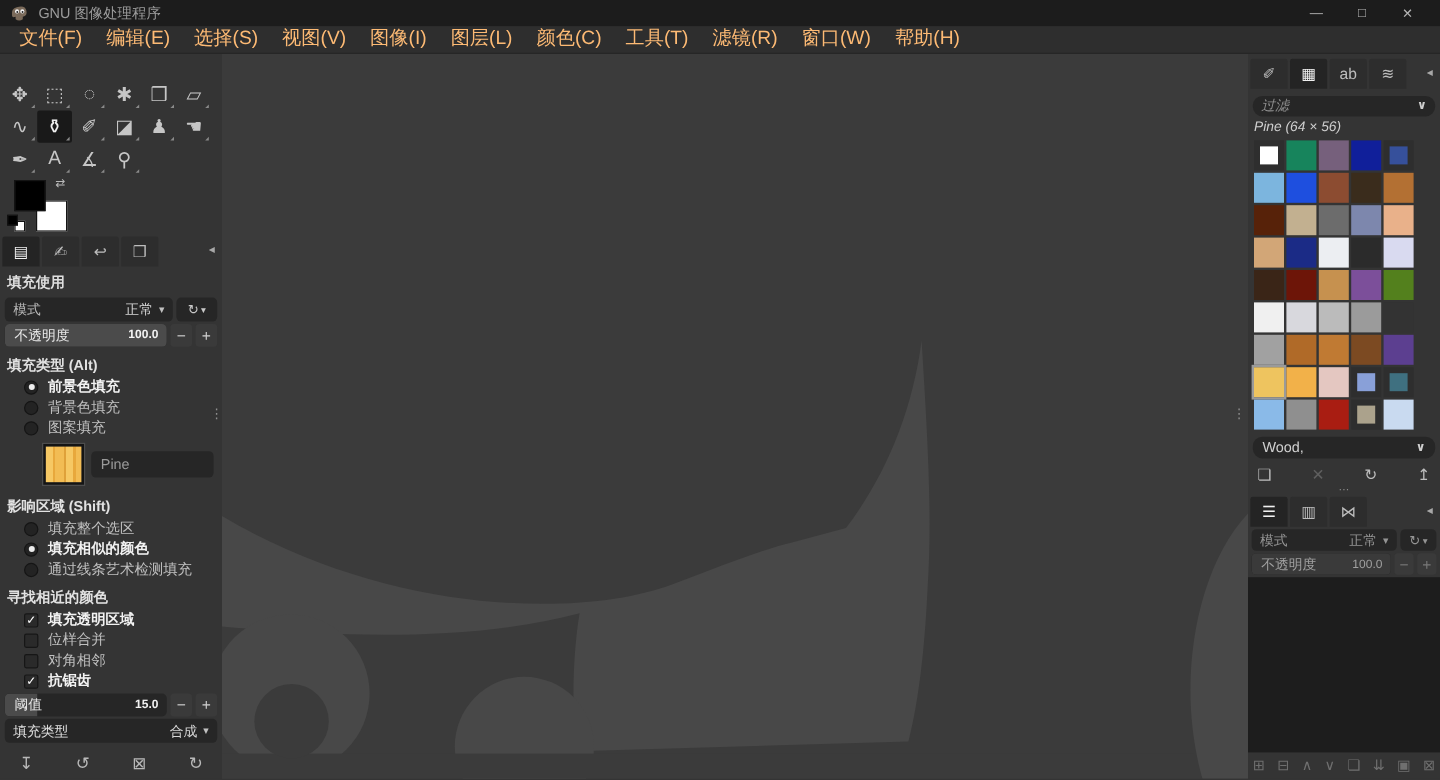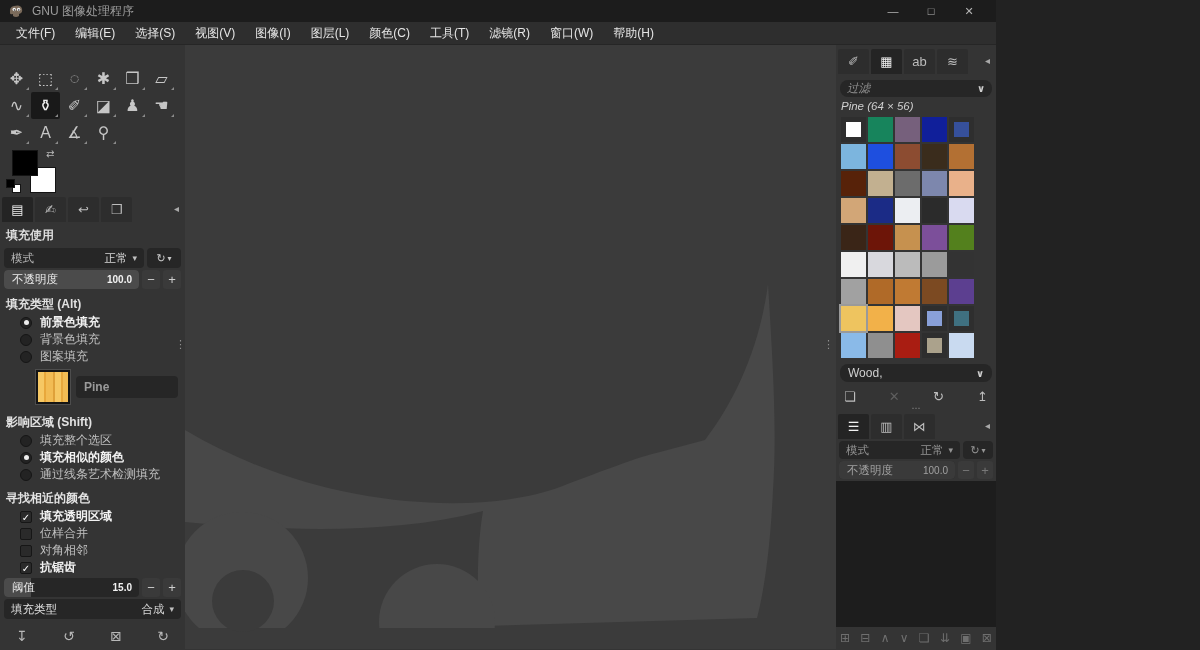--- a/index.html
+++ b/index.html
@@ -1,26 +1,26 @@
 <!DOCTYPE html>
 <html><head>
 <meta charset="utf-8">
 <style>
   html,body{margin:0;padding:0;background:#222;}
   *{box-sizing:border-box;font-family:"Liberation Sans","DejaVu Sans",sans-serif;}
-  .app{position:relative;width:996px;height:650px;background:#343434;overflow:hidden;color:#c9c9c9;font-size:12px;-webkit-user-select:none;user-select:none;}
+  .app{position:relative;width:1200px;height:650px;background:#343434;overflow:hidden;color:#c9c9c9;font-size:12px;-webkit-user-select:none;user-select:none;}
   
   .titlebar{height:22px;background:#1c1c1c;display:flex;align-items:center;padding:0 8px;color:#9c9c9c;}
   .titlebar .appicon{width:16px;height:14px;margin-right:8px;}
   .titlebar .title{font-size:12px;}
   .wincontrols{margin-left:auto;display:flex;}
   .wincontrols span{width:38px;text-align:center;font-size:11px;color:#b5b5b5;cursor:default;}
   
   .menubar{height:23px;background:#2e2e2e;display:flex;align-items:center;padding-left:6px;border-bottom:1px solid #262626;}
-  .menu-item{padding:0 10px;line-height:22px;color:#e5e5e5;font-size:12px;}
+  .menu-item{padding:0 10px;line-height:22px;color:#fdba74;font-size:16px;}
   
   .content{display:flex;height:604px;}
   .panel-left{width:185px;background:#343434;display:flex;flex-direction:column;position:relative;flex:none;}
   .canvas{flex:1;position:relative;background:#3b3b3b;overflow:hidden;}
   .panel-right{width:160px;background:#343434;display:flex;flex-direction:column;position:relative;flex:none;}
   
   .toolbox-grid{display:grid;grid-template-columns:repeat(6,29px);grid-auto-rows:27px;margin:20px 0 0 2px;}
   .tool{display:flex;align-items:center;justify-content:center;font-size:16px;color:#c6c6c6;position:relative;border-radius:2px;}
   .tool::after{content:"";position:absolute;right:2px;bottom:2px;border-left:3px solid transparent;border-bottom:3px solid #8a8a8a;}
   .tool.sel{background:#191919;color:#efefef;}
@@ -52,21 +52,21 @@
   .pm{width:18px;height:19px;background:#3a3a3a;border-radius:3px;display:flex;align-items:center;justify-content:center;color:#cfcfcf;font-size:13px;flex:none;}
   .sec{margin:7px 6px 1px;font-weight:bold;font-size:12px;color:#e2e2e2;}
   .opt-row{height:17px;display:flex;align-items:center;gap:8px;margin-left:20px;}
   .radio{width:12px;height:12px;border-radius:50%;background:#232323;border:1px solid #151515;display:flex;align-items:center;justify-content:center;flex:none;}
   .radio.on::after{content:"";width:5px;height:5px;border-radius:50%;background:#ededed;}
   .check{width:12px;height:12px;background:#2a2a2a;border:1px solid #161616;border-radius:2px;font-size:10px;line-height:11px;text-align:center;color:#fff;flex:none;}
   .olabel{font-size:12px;color:#c0c0c0;white-space:nowrap;}
   .olabel.sel{font-weight:bold;color:#f2f2f2;}
   .pattern-row{display:flex;align-items:center;margin:3px 0 1px 36px;height:38px;gap:6px;}
   .wood{width:34px;height:34px;border:2px solid #141414;outline:1px solid #4d4d4d;background:repeating-linear-gradient(90deg,#f6c864 0 6px,#e8a83c 6px 8px,#f2bc54 8px 15px,#dfa13a 15px 17px);}
-  .pname{width:102px;height:22px;background:#262626;border-radius:4px;display:flex;align-items:center;padding:0 8px;color:#9a9a9a;font-size:12px;font-weight:bold;}
+  .pname{width:102px;height:22px;background:#262626;border-radius:4px;display:flex;align-items:center;padding:0 8px;color:#9a9a9a;font-size:12px;}
   .footerL{margin-top:auto;height:24px;display:flex;align-items:center;justify-content:space-between;padding:0 16px 2px;}
   .icon-btn{font-size:14px;color:#b8b8b8;}
   .handle-v{position:absolute;right:-1px;top:293px;font-size:11px;color:#8f8f8f;z-index:5;letter-spacing:0;}
   
   .tabstripR{display:flex;align-items:flex-end;height:26px;margin:3px 2px 0;position:relative;}
   .filter{height:17px;margin:6px 4px 0;background:#262626;border-radius:8px;display:flex;align-items:center;padding:0 7px;justify-content:center;}
   .filter .ph{font-style:italic;color:#8f8f8f;font-size:11.5px;}
   .filter .big-arr{margin-left:auto;color:#cfcfcf;font-size:10px;font-weight:bold;}
   .plabel{margin:3px 5px 0;font-style:italic;color:#cfcfcf;font-size:11.5px;height:14px;}
   .pgrid{margin:3px 0 0 5px;display:grid;grid-template-columns:repeat(5,25px);grid-auto-rows:25px;gap:2px;width:140px;}

